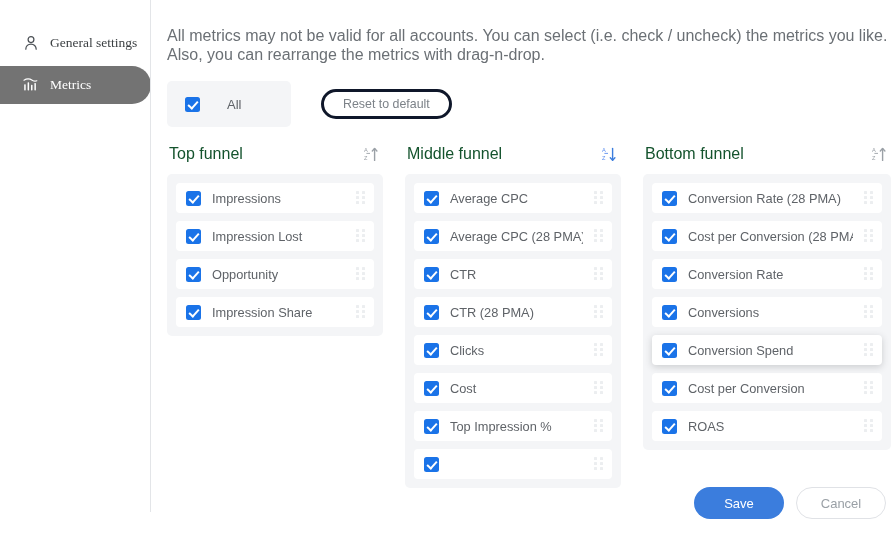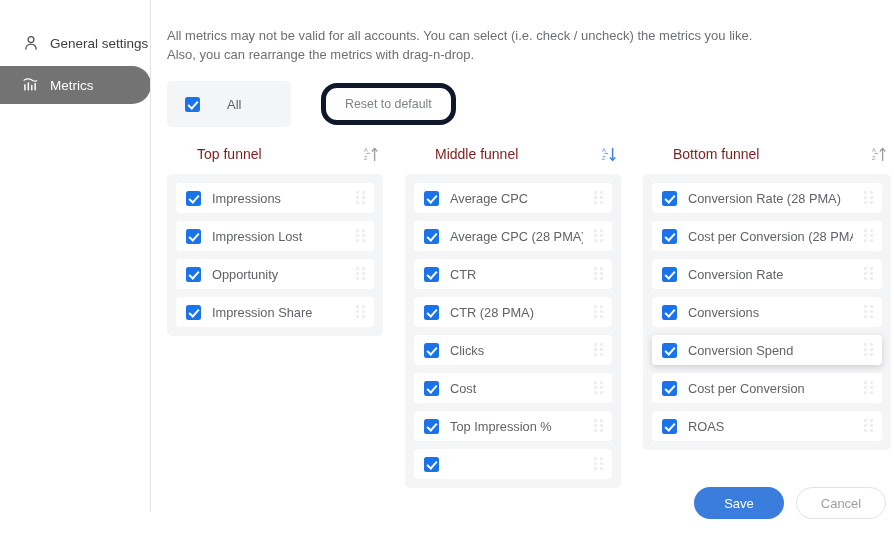--- a/index.html
+++ b/index.html
@@ -17,20 +17,21 @@
     background: #ffffff;
     display: flex;
   }
 
   
   .sidebar {
     width: 151px;
     flex: 0 0 151px;
     padding-top: 24px;
     position: relative;
+    font-family: Liberation Serif, serif;
   }
   .sidebar-divider {
     position: absolute;
     right: 0; top: 0;
     width: 1px;
     height: 512px;
     background: #e3e5e8;
   }
   .nav-item {
     display: flex;
@@ -59,21 +60,21 @@
   .nav-icon svg { display: block; }
 
   
   .main {
     flex: 1 1 auto;
     position: relative;
     padding: 26px 0 0 16px;
   }
   .intro {
     color: #6b7075;
-    font-size: 13px;
+    font-size: 16px;
     line-height: 19px;
     max-width: 560px;
   }
   .intro div { white-space: nowrap; }
 
   
   .all-row {
     margin-top: 17px;
     display: flex;
     align-items: stretch;
@@ -88,23 +89,23 @@
     padding-left: 18px;
     gap: 27px;
   }
   .all-label {
     font-size: 13px;
     color: #5f6368;
   }
   .reset-btn {
     margin-left: 30px;
     align-self: center;
-    height: 42px;
+    height: 30px;
     padding: 0 19px;
-    border: 5px solid #0f172a;
+    border: 3px solid #0f172a;
     border-radius: 16px;
     background: #ffffff;
     color: #7c8288;
     font-size: 12.4px;
     font-family: "Liberation Sans", sans-serif;
     cursor: pointer;
     display: inline-flex;
     align-items: center;
     justify-content: center;
   }
@@ -121,23 +122,22 @@
 
   .col-head {
     display: flex;
     align-items: center;
     justify-content: space-between;
     padding: 0 4px 0 2px;
     height: 25px;
     margin-bottom: 8px;
   }
   .col-title {
-    font-size: 14px;
-    color: #7f1d1d;
-    margin-left: 28px;
+    font-size: 16px;
+    color: #14532d;
   }
   .sort-icon {
     width: 16px; height: 17px;
     cursor: pointer;
     display: inline-flex;
     align-items: center;
     justify-content: center;
   }
   .sort-icon svg { display: block; }
 

